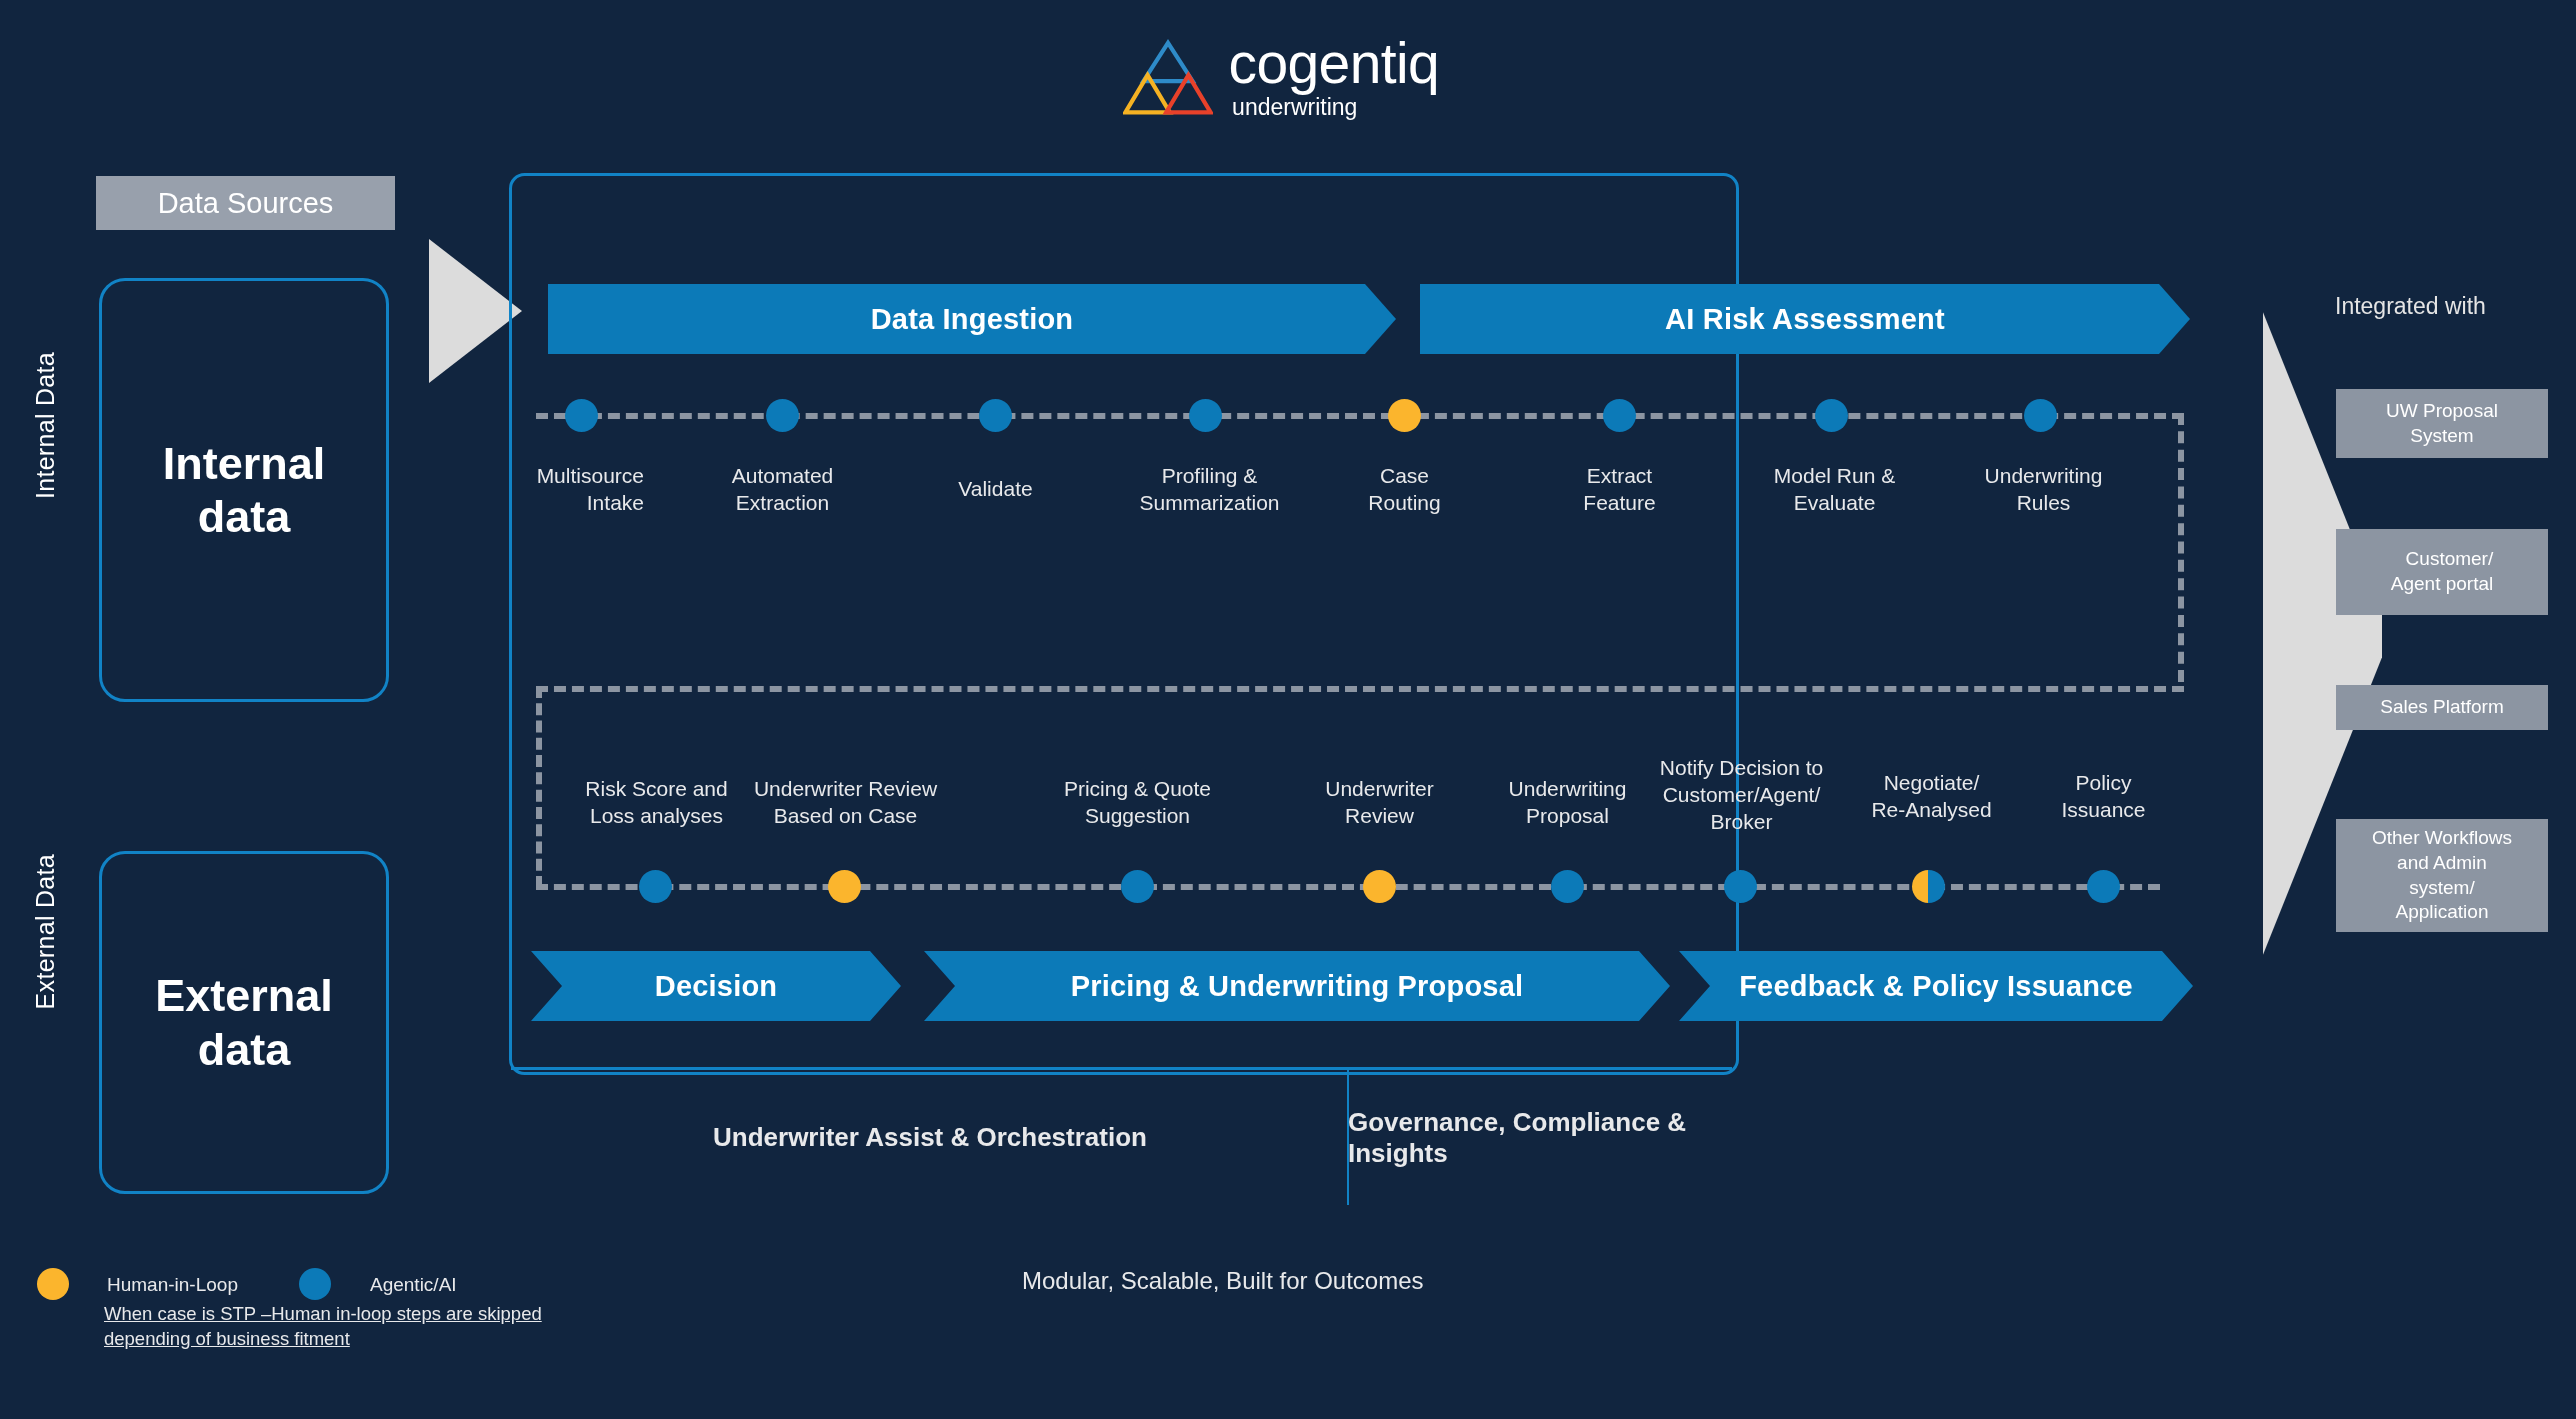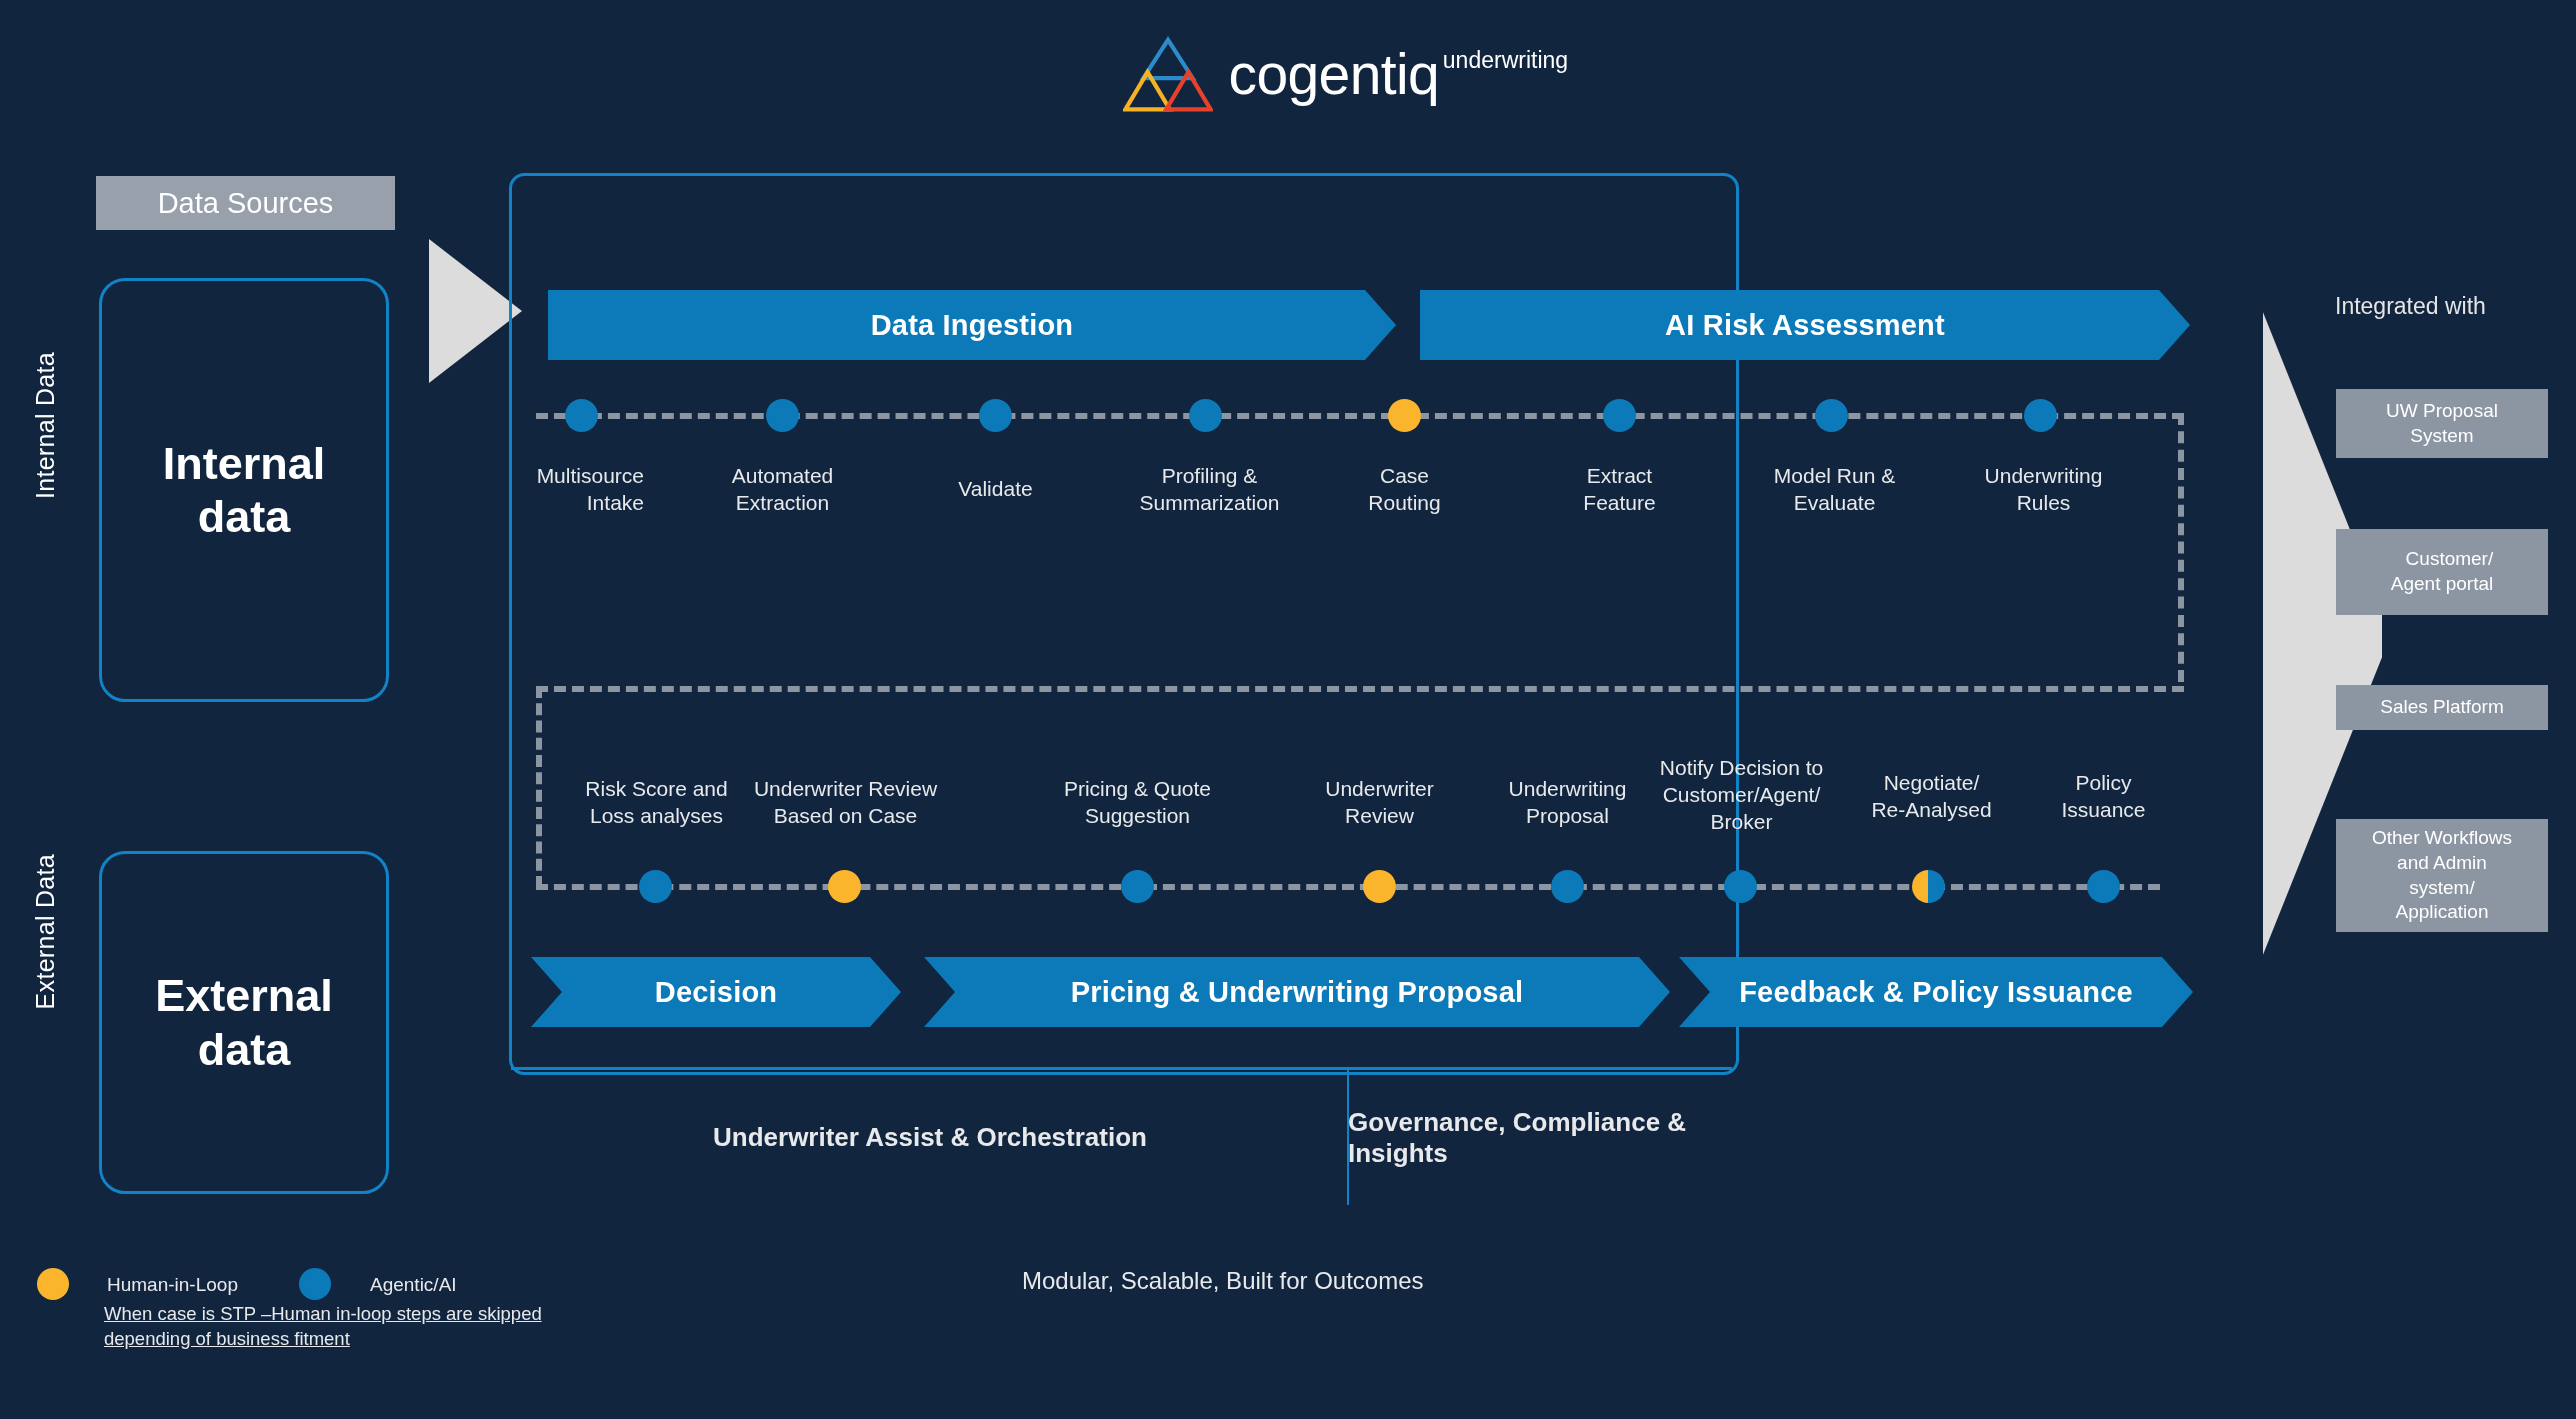--- a/index.html
+++ b/index.html
@@ -8,21 +8,21 @@
     background:#11253F;
     font-family:"Liberation Sans", sans-serif;
     overflow:hidden;position:relative;
     -webkit-font-smoothing:antialiased;
   }
   .stage{position:absolute;inset:0;}
 
   
   .logo-wrap{position:absolute;left:1123px;top:35px;display:flex;align-items:center;gap:15.5px;}
   .logo-mark{width:90px;height:78px;}
-  .logo-text{display:flex;flex-direction:row;line-height:1;}
+  .logo-text{display:flex;flex-direction:column;line-height:1;}
   .logo-name{font-size:57px;color:#ffffff;letter-spacing:-0.6px;font-weight:400;}
   .logo-sub{font-size:23px;color:#ffffff;margin-top:3.6px;margin-left:3.6px;font-weight:400;}
 
   
   .ds-header{
     position:absolute;left:96px;top:176px;width:299px;height:54px;
     background:#98A0AC;display:flex;align-items:center;justify-content:center;
     color:#ffffff;font-size:29px;
   }
   .rot-label{
@@ -55,21 +55,21 @@
     border:3px solid #1183C6;border-radius:15.5px;
   }
   .panel-title{
     position:absolute;left:528px;top:212px;color:#E8E9EB;font-size:31px;font-weight:400;
   }
 
   
   .chev{
     position:absolute;height:70px;background:#0C7AB8;
     display:flex;align-items:center;justify-content:center;
-    color:#ffffff;font-size:29px;font-weight:700;letter-spacing:0.2px;margin-top:6px;
+    color:#ffffff;font-size:29px;font-weight:700;letter-spacing:0.2px;
   }
   .chev.top{clip-path:polygon(0 0, calc(100% - 31px) 0, 100% 50%, calc(100% - 31px) 100%, 0 100%);}
   .chev.bot{clip-path:polygon(0 0, calc(100% - 31px) 0, 100% 50%, calc(100% - 31px) 100%, 0 100%, 31px 50%);}
   #chev-ingest{left:548px;top:284px;width:848px;}
   #chev-risk{left:1420px;top:284px;width:770px;}
   #chev-decision{left:531px;top:951px;width:370px;}
   #chev-pricing{left:924px;top:951px;width:746px;}
   #chev-feedback{left:1679px;top:951px;width:514px;}
 
   

